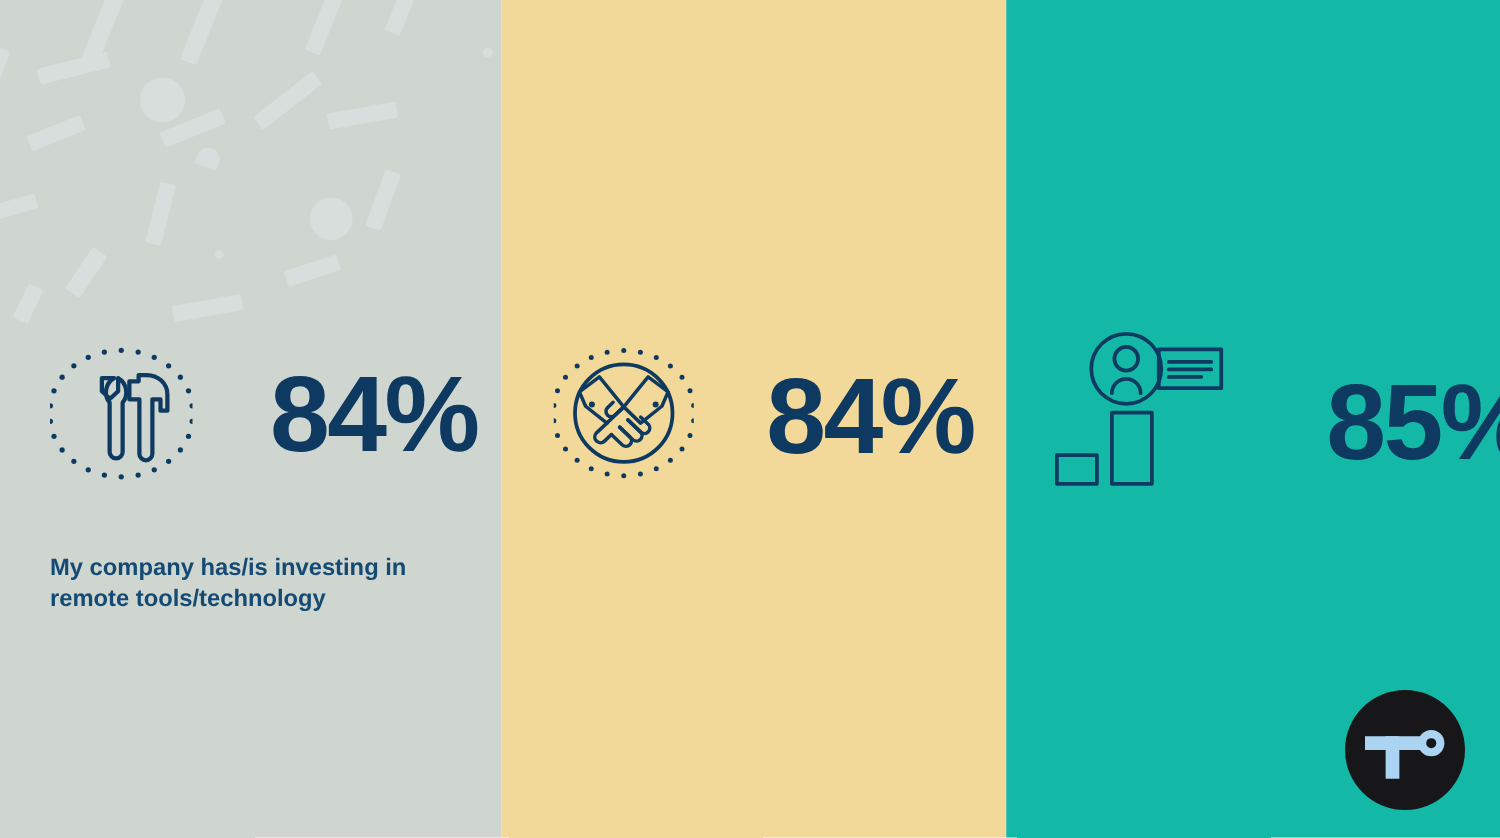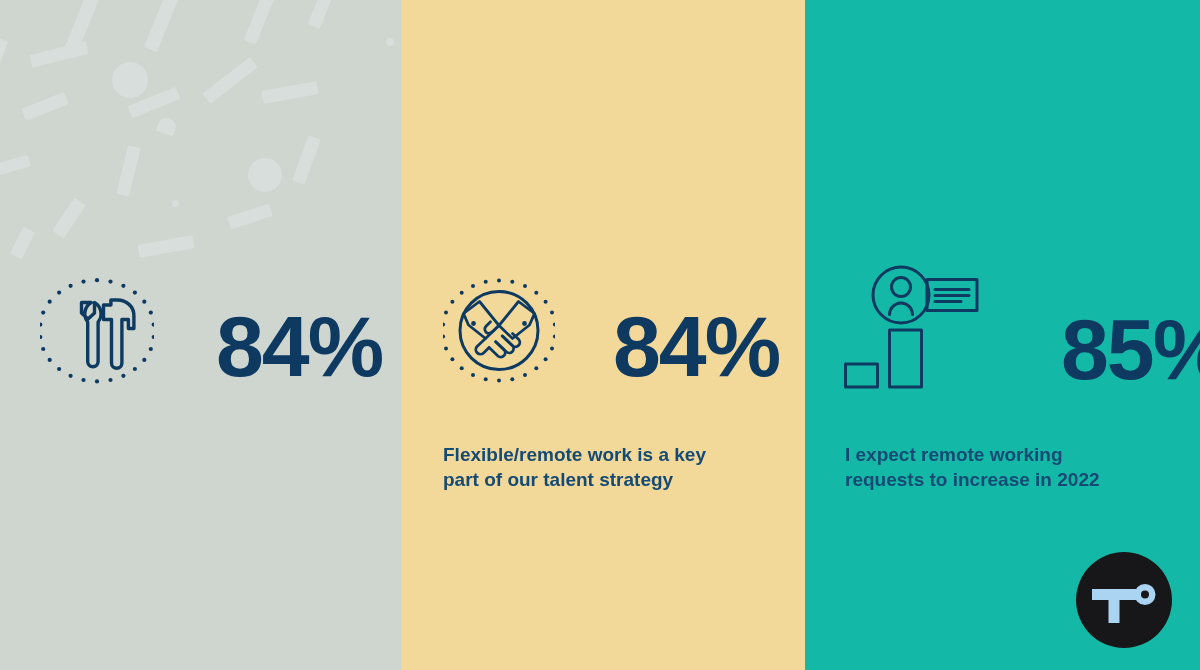--- a/index.html
+++ b/index.html
@@ -52,21 +52,21 @@
     left: 0;
     top: 0;
     width: 100%;
     height: 100%;
   }
 
   .stat-row {
     position: absolute;
     display: flex;
     flex-direction: row;
-    align-items: flex-end;
+    align-items: center;
   }
   .panel-1 .stat-row { left: 40px; top: 275px; }
   .panel-2 .stat-row { left: 42px; top: 277px; }
   .panel-3 .stat-row { left: 38px; top: 262px; }
 
   .icon-wrap {
     position: relative;
     flex: 0 0 auto;
   }
   .icon-wrap svg { display: block; }
@@ -184,20 +184,22 @@
               <path d="M63.5 35.5 v9 h8 v43.5 a5.2 5.2 0 0 0 10.4 0 v-43.5
                        h6.5 v9 h5.5 v-13
                        c0 -9 -7.5 -15.5 -16.5 -15.5 h-6.5 v5 h-7.4 z"></path>
             </g>
           </svg>
         </span>
 
         <span class="pct">84%</span>
       </div>
 
+      <p class="caption">My company has/is investing in
+remote tools/technology</p>
     </div>
   </section>
 
   <section class="panel panel-2">
     <div class="panel-inner">
       <div class="stat-row">
 
         <span class="icon-wrap">
           <svg width="112" height="112" viewBox="0 0 112 112" aria-hidden="true">
             <g fill="#0e3a61">
@@ -239,22 +241,20 @@
               <path d="M56 48.5 l-7 6.6 a4.2 4.2 0 0 1 -6 -5.9 l4.5 -4.4"></path>
             </g>
             <circle cx="30.5" cy="46.5" r="2.4" fill="#0e3a61"></circle>
             <circle cx="81.5" cy="46.5" r="2.4" fill="#0e3a61"></circle>
           </svg>
         </span>
 
         <span class="pct">84%</span>
       </div>
 
-      <p class="caption">Flexible/remote work is a key
-part of our talent strategy</p>
     </div>
   </section>
 
   <section class="panel panel-3">
     <div class="panel-inner">
       <div class="stat-row">
 
         <span class="icon-wrap">
           <svg width="140" height="130" viewBox="0 0 140 130" aria-hidden="true">
             <g fill="none" stroke="#0e3a61" stroke-width="3" stroke-linejoin="round" stroke-linecap="round">
@@ -265,22 +265,20 @@
               <path d="M92 27.5 h34 M92 33.5 h34 M92 39.5 h26"></path>
               <rect x="46.5" y="68" width="32" height="57"></rect>
               <rect x="2.5" y="102" width="32" height="23"></rect>
             </g>
           </svg>
         </span>
 
         <span class="pct">85%</span>
       </div>
 
-      <p class="caption">I expect remote working
-requests to increase in 2022</p>
     </div>
 
     <div class="logo">
       <svg width="96" height="96" viewBox="0 0 96 96" aria-hidden="true">
         <rect x="16" y="37" width="44" height="11" fill="#abd3f2"></rect>
         <rect x="32.5" y="37" width="11" height="34" fill="#abd3f2"></rect>
         <circle cx="69" cy="42.5" r="10.5" fill="#abd3f2"></circle>
         <circle cx="69" cy="42.5" r="4" fill="#17171a"></circle>
       </svg>
     </div>

